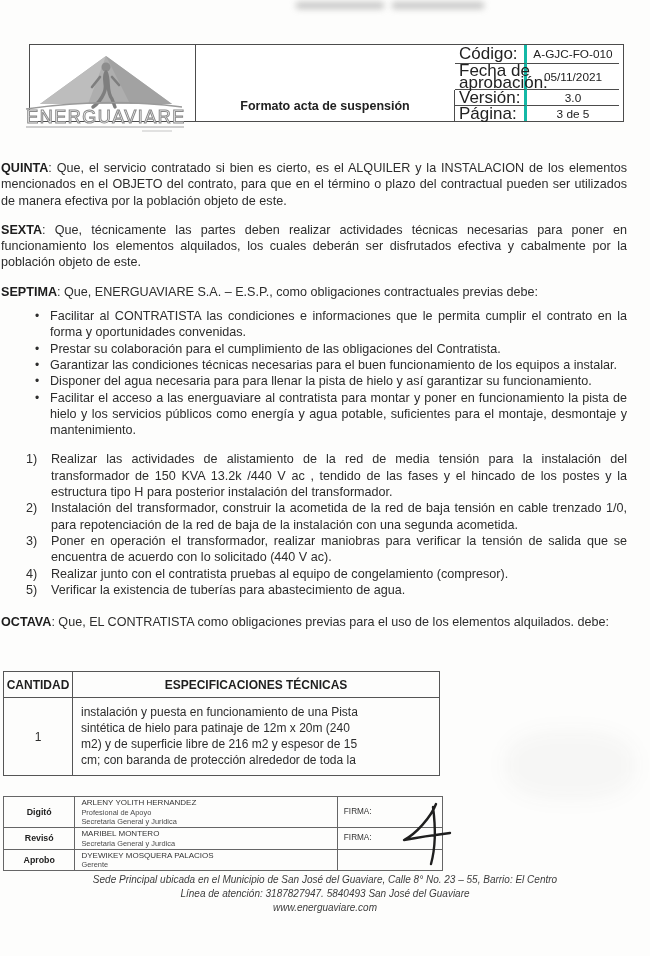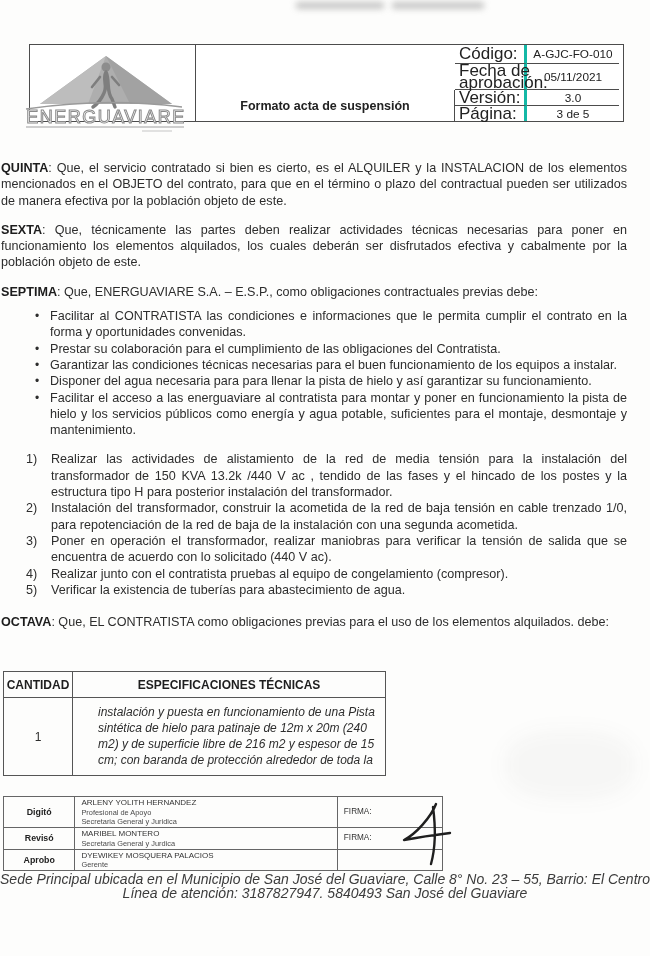--- a/index.html
+++ b/index.html
@@ -32,42 +32,42 @@
   .blist{margin-bottom:13px;}
   .intro{margin:0 0 14px 0;}
   .nitem{display:flex;}
   .nnum{flex:none;width:25px;margin-left:25px;}
   .ntext{flex:1;text-align:justify;}
   .nlist{margin-bottom:16px;}
   p.octava{margin:0 0 25px 0;}
 
   
   table{border-collapse:collapse;}
-  .spec-table{margin-left:2px;width:383px;border:1.3px solid #555;margin-top:41px;}
+  .spec-table{margin-left:2px;width:437px;border:1.3px solid #555;margin-top:41px;}
   .spec-table th,.spec-table td{border:1.3px solid #555;}
   .spec-table th{font-size:12px;font-weight:bold;height:23px;text-align:center;color:#1e1e1e;}
   .spec-table .th-cant{width:66px;}
   .spec-table td.cant{text-align:center;font-size:12px;vertical-align:middle;}
-  .spec-table td.spec{padding:6px 0 7px 25px;vertical-align:top;font-style:italic;}
+  .spec-table td.spec{padding:6px 0 7px 8px;vertical-align:top;}
   .spec-table td.spec .spec-inner{width:278px;font-size:12px;line-height:16px;text-align:left;color:#2d2d2d;}
 
   
   .sig-table{margin-left:2px;margin-top:20px;width:440px;border:1px solid #666;}
   .sig-table td{border:1px solid #666;vertical-align:middle;}
   .sig-role{width:70px;text-align:center;font-weight:bold;font-size:8.8px;color:#222;}
   .sig-person{width:264px;padding:1px 0 1px 6px;}
   .sig-name{font-size:8px;color:#333;line-height:9.5px;}
   .sig-detail{font-size:7.4px;color:#4a4a4a;line-height:9px;}
   .sig-detail:empty{display:none;}
   .sig-firma{width:100px;padding-left:6px;font-size:8.2px;color:#333;}
   .r1{height:30px;} .r2{height:22px;} .r3{height:20px;}
   .sig-mark{position:absolute;left:398px;top:802px;width:58px;height:64px;pointer-events:none;}
 
   
-  .footer{position:absolute;left:0;width:650px;top:873px;text-align:center;font-style:italic;font-size:14px;line-height:13.8px;color:#3c3c3c;}
+  .footer{position:absolute;left:0;width:650px;top:873px;text-align:center;font-style:italic;font-size:10px;line-height:13.8px;color:#3c3c3c;}
 </style>
 </head>
 <body>
 
 <div class="page">
 
   <div class="bleed b1"></div>
   <div class="bleed b2"></div>
   <div class="smudge"></div>
 
@@ -204,15 +204,16 @@
       </table>
   </div>
 
   <svg class="sig-mark" viewBox="0 0 58 64">
     <path d="M38 2 C33 15 18 32 6 38 C22 35 44 32 52 31 M35 5 C37 20 38 44 33 62" stroke="#1f1f1f" stroke-width="2.4" fill="none" stroke-linecap="round" stroke-linejoin="round"></path>
   </svg>
 
   <div class="footer">
     <div>Sede Principal ubicada en el Municipio de San José del Guaviare, Calle 8° No. 23 – 55, Barrio: El Centro</div>
     <div>Línea de atención: 3187827947.  5840493 San José del Guaviare</div>
+    <div>www.energuaviare.com</div>
   </div>
 
 </div>
 
 </body></html>

